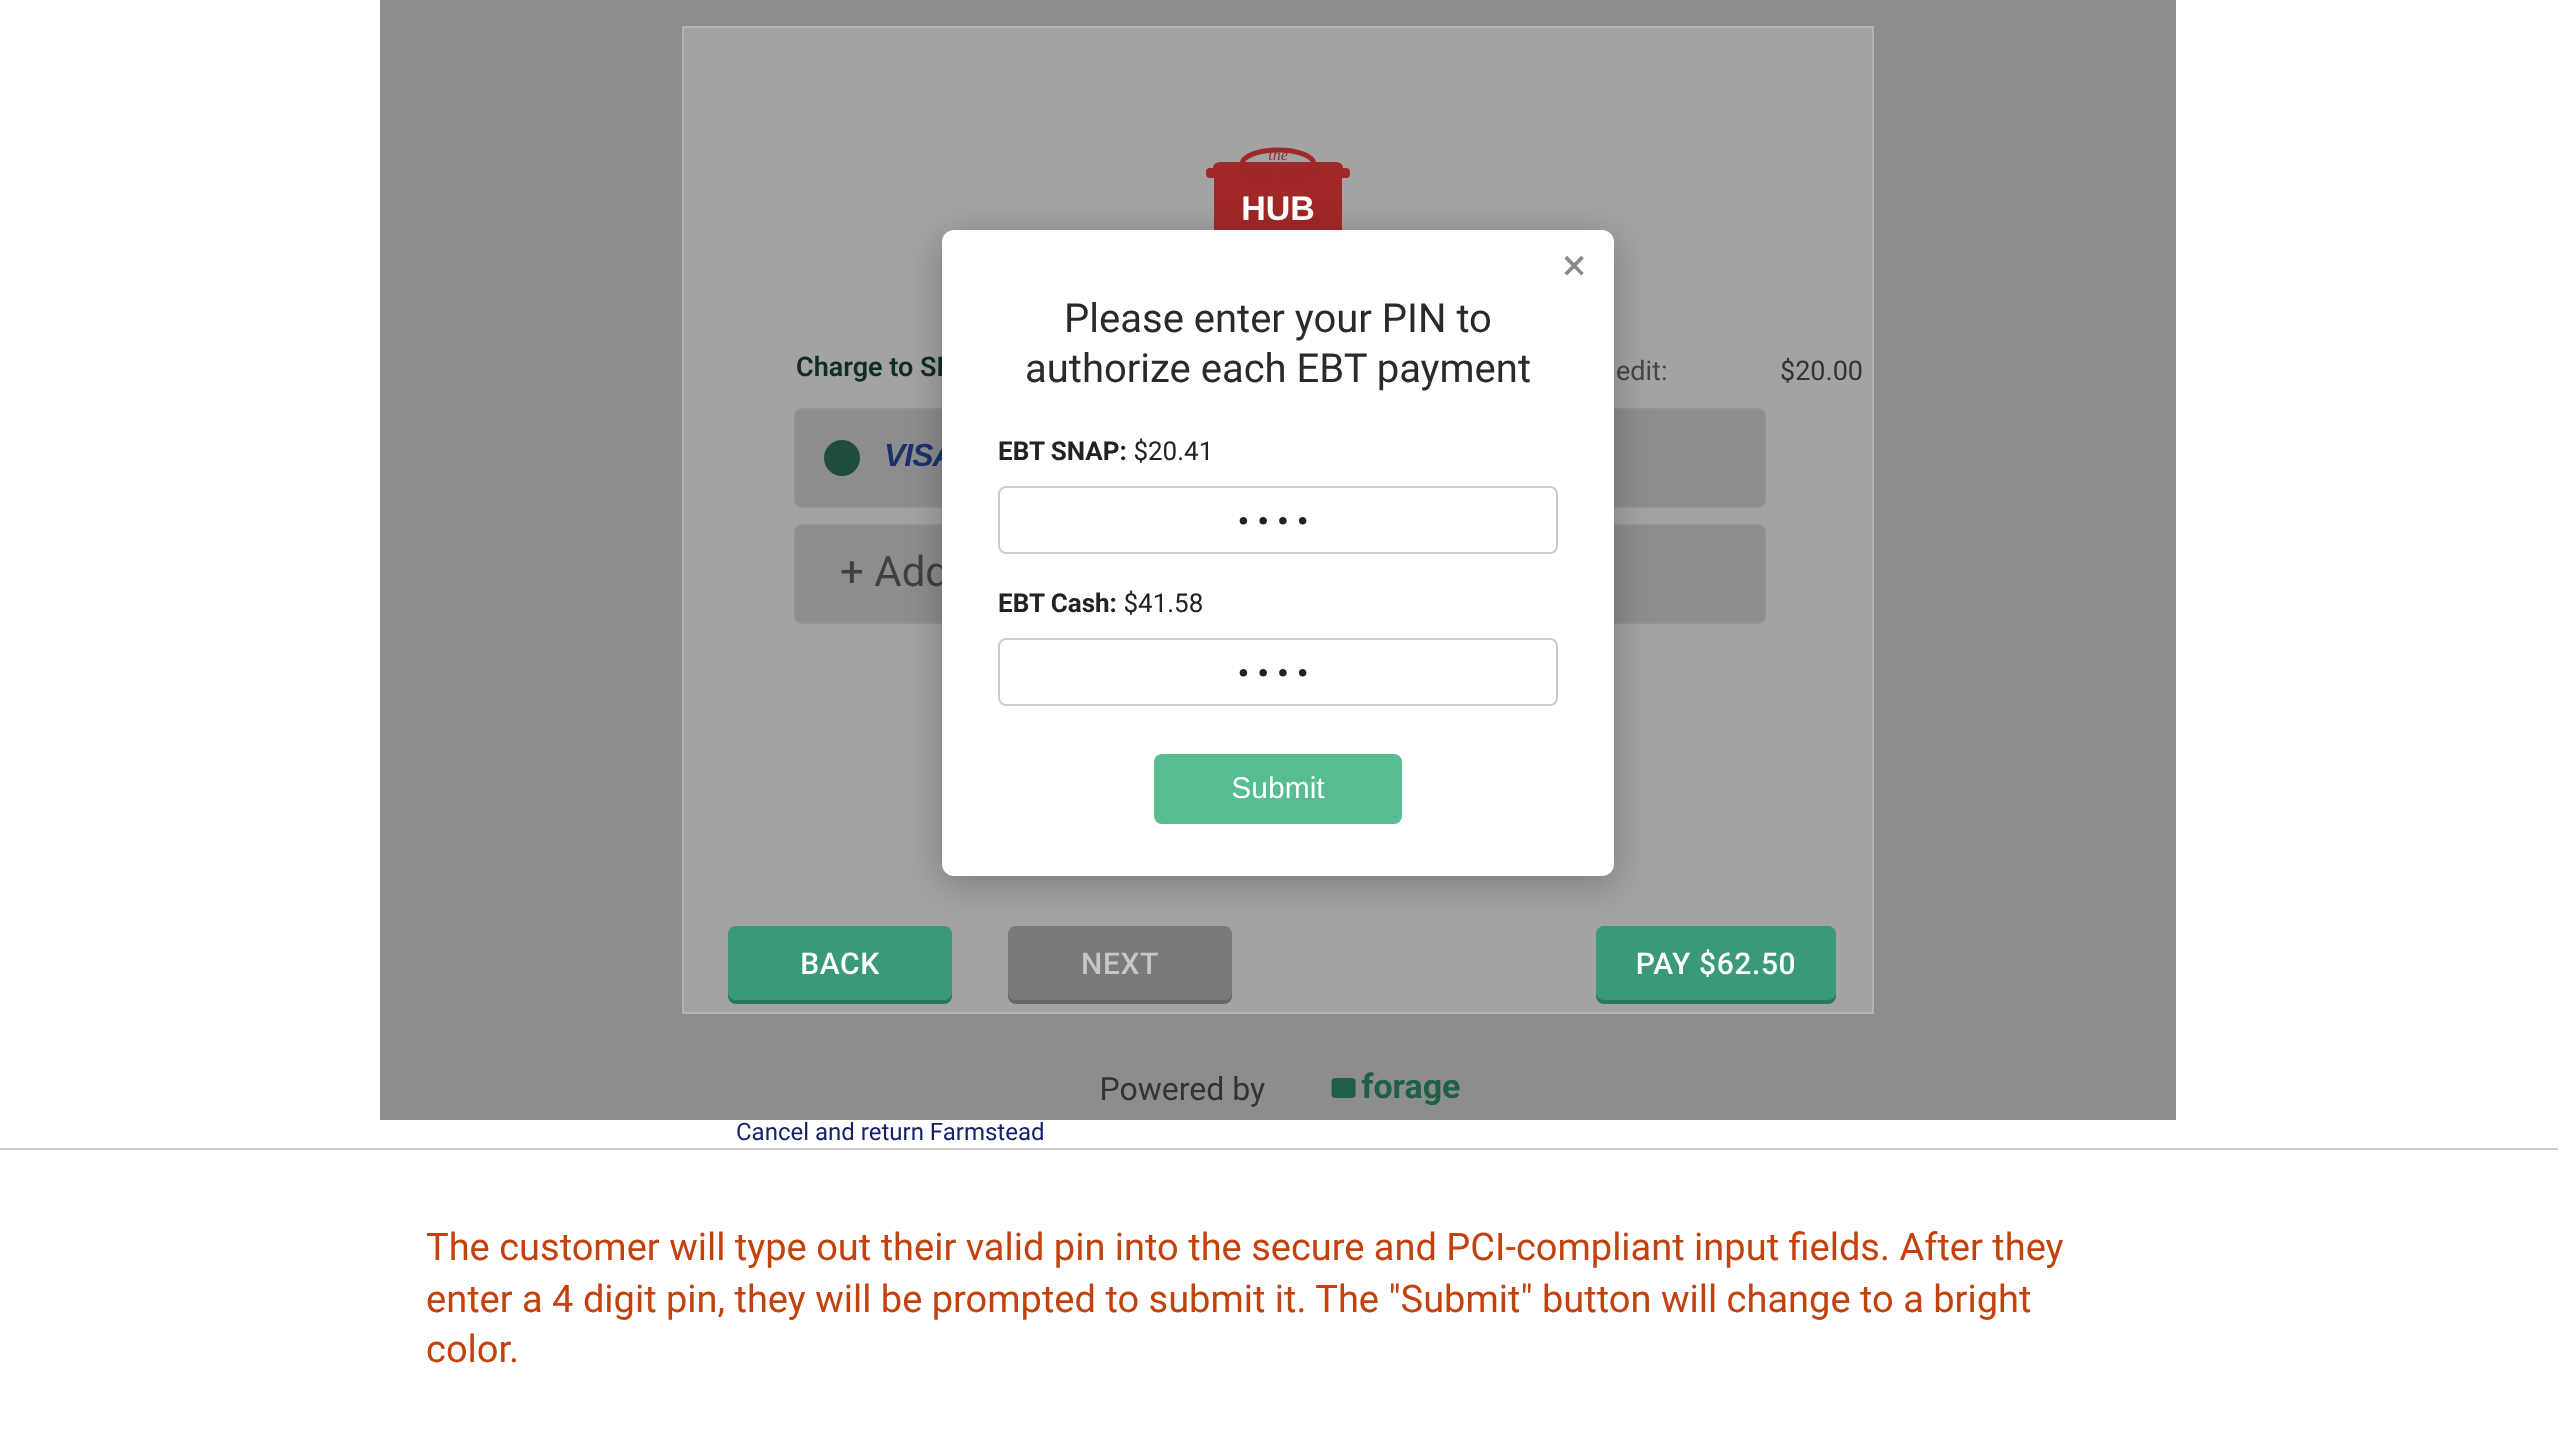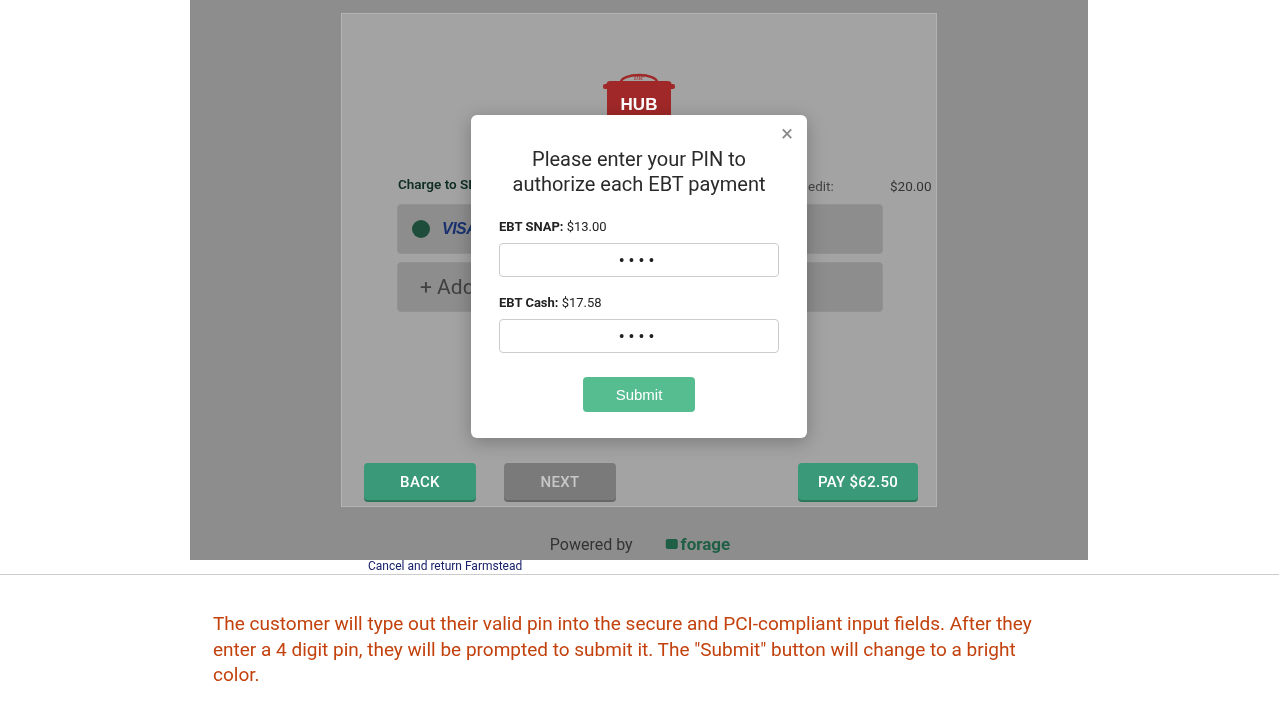--- a/index.html
+++ b/index.html
@@ -185,21 +185,21 @@
     border-radius: 4px;
     text-align: center;
     font-size: 14px;
     letter-spacing: 5px;
     margin-bottom: 18px;
     color: #222;
   }
   .submit-btn {
     display: block;
     margin: 6px auto 0 auto;
-    width: 112px; height: 35px;
+    width: 124px; height: 35px;
     background: #56bd91;
     color: #fff;
     border: none;
     border-radius: 4px;
     font-size: 15px;
     cursor: pointer;
   }
 
   .divider {
     position: absolute;
@@ -269,26 +269,26 @@
     </span>
   </div>
 
   <div class="overlay"></div>
 
   <div class="modal">
     <div class="modal-close">×</div>
     <div class="modal-title">Please enter your PIN to authorize each EBT payment</div>
 
     <div class="field-label">
-      <b>EBT SNAP:</b> <span>$13.00</span>
+      <b>EBT SNAP:</b> <span>$20.41</span>
     </div>
     <input class="pin-input" type="text" readonly="" value="••••" style="">
 
     <div class="field-label">
-      <b>EBT Cash:</b> <span>$17.58</span>
+      <b>EBT Cash:</b> <span>$41.58</span>
     </div>
     <input class="pin-input" type="text" readonly="" value="••••" style="">
 
     <button class="submit-btn">Submit</button>
   </div>
 </div>
 
 <div class="divider"></div>
 
 <div class="caption">The customer will type out their valid pin into the secure and PCI-compliant input fields. After they enter a 4 digit pin, they will be prompted to submit it. The "Submit" button will change to a bright color.</div>

